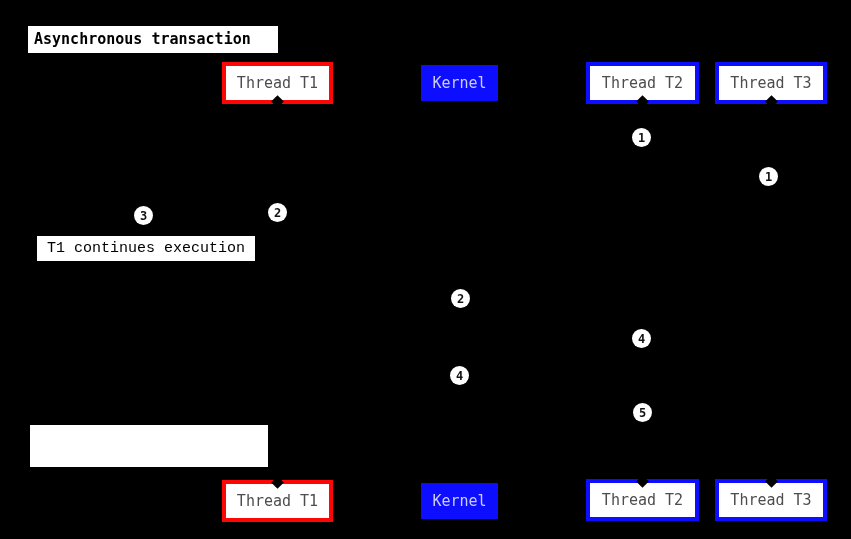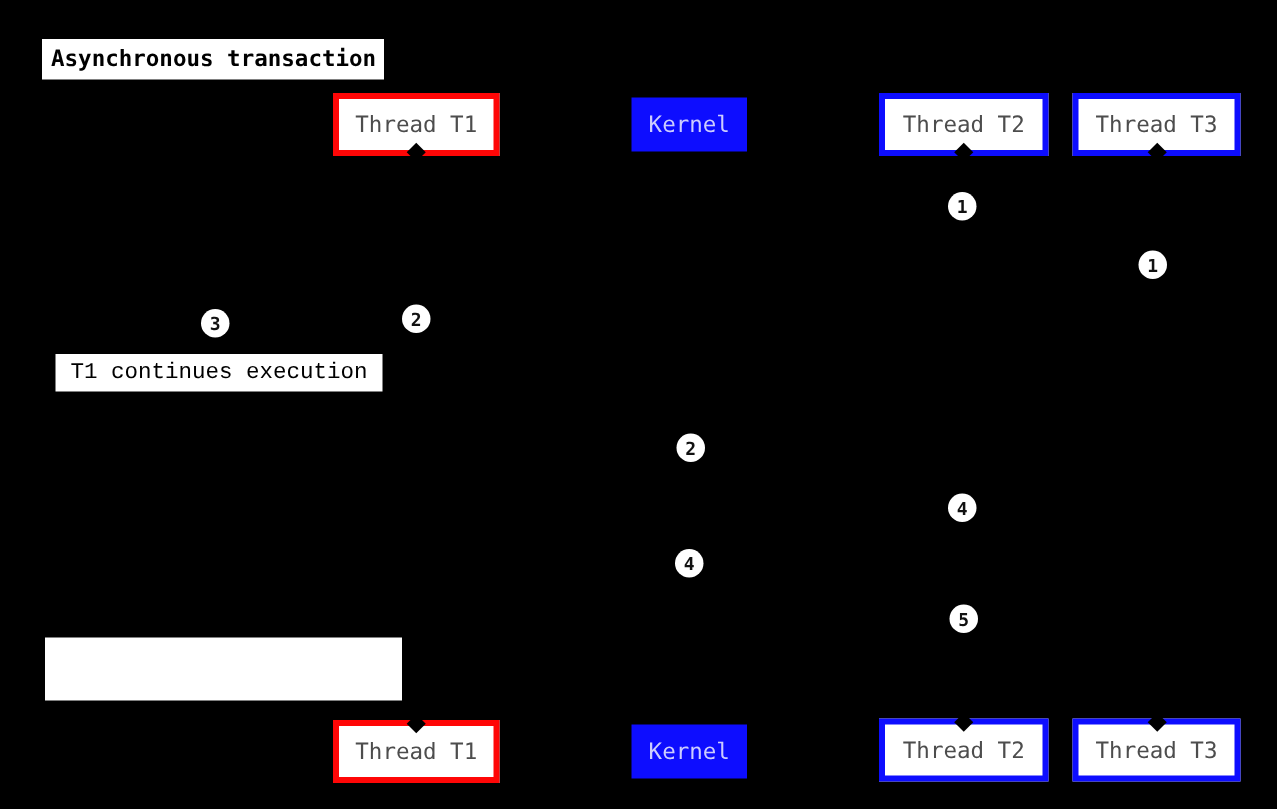--- a/index.html
+++ b/index.html
@@ -87,21 +87,21 @@
     align-items: center;
     justify-content: center;
     line-height: 1;
   }
 </style>
 </head>
 <body>
 
 <div class="stage">
 
-  <div class="abs title-box" style="left:28px; top:26px; width:228px; height:27px;">Asynchronous transaction</div>
+  <div class="abs title-box" style="left:28px; top:26px; width:250px; height:27px;">Asynchronous transaction</div>
 
   <div class="abs actor red" style="left:222px; top:62px; width:111px; height:42px;">
     <span class="actor-label">Thread T1</span>
     <span class="notch bottom"></span>
   </div>
 
   <div class="abs actor kernel" style="left:421px; top:65px; width:77px; height:36px;">
     <span class="actor-label">Kernel</span>
   </div>
 

